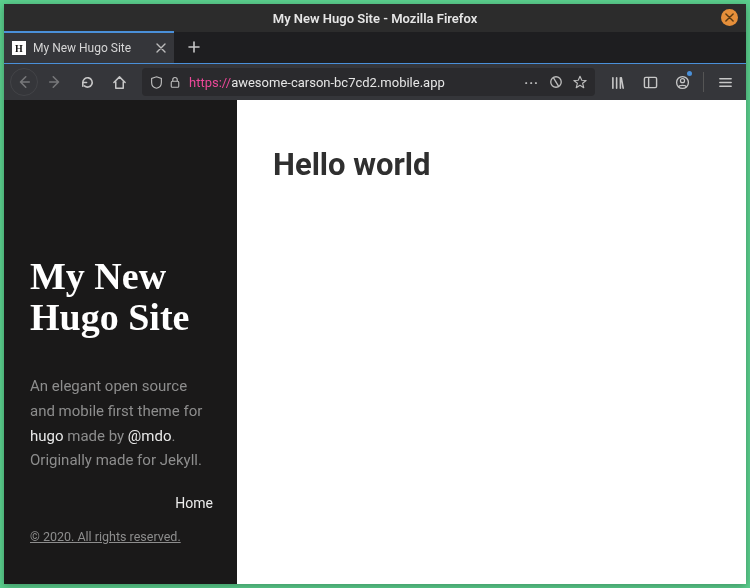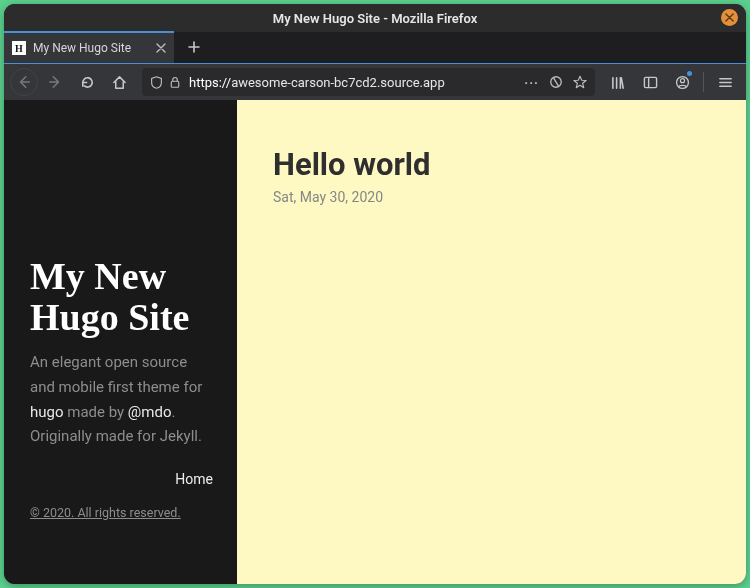--- a/index.html
+++ b/index.html
@@ -1,51 +1,51 @@
 <!DOCTYPE html>
 <html><head>
 <meta charset="utf-8">
 <style>
   * { margin: 0; padding: 0; box-sizing: border-box; }
   html, body { width: 750px; height: 588px; font-family: -apple-system, BlinkMacSystemFont, "Segoe UI", Roboto, sans-serif; overflow: hidden; }
   body { background: #5bd08e; display: flex; flex-direction: column; }
-  .outer { margin: 4px; flex: 1; display: flex; flex-direction: column; background: #35363a; border-radius: 11px; overflow: hidden; box-shadow: 0 2px 8px rgba(0,0,0,0.3); }
+  .outer { margin: 4px; flex: 1; display: flex; flex-direction: column; background: #35363a; border-radius: 0; overflow: hidden; box-shadow: 0 2px 8px rgba(0,0,0,0.3); }
   
   .titlebar { height: 28px; background: #2c2c2c; display: flex; align-items: center; justify-content: center; position: relative; color: #e6e6e6; font-size: 13px; font-weight: 600; }
   .titlebar .close { position: absolute; right: 8px; top: 5px; width: 17px; height: 17px; border-radius: 50%; background: #e58f3a; display: flex; align-items: center; justify-content: center; color: #5a3a12; font-size: 12px; line-height: 1; }
   
   .tabstrip { height: 32px; background: #1e1e20; display: flex; align-items: flex-end; border-bottom: 1px solid #4a90d9; }
   .tab { display: flex; align-items: center; height: 32px; background: #35363a; color: #d6d6d6; font-size: 12px; padding: 0 8px 0 8px; min-width: 170px; border-top: 2px solid #4a90d9; position: relative; }
   .tab .favicon { width: 14px; height: 14px; background: #fff; color: #111; font-size: 10px; font-weight: 900; display: flex; align-items: center; justify-content: center; margin-right: 7px; font-family: Georgia, serif; }
   .tab .tabtitle { flex: 1; white-space: nowrap; overflow: hidden; text-overflow: ellipsis; }
   .tab .tabclose { color: #bdbdbd; font-size: 14px; margin-left: 6px; }
   .newtab { width: 28px; height: 28px; display: flex; align-items: center; justify-content: center; color: #c7c7c7; font-size: 16px; margin-left: 6px; margin-bottom: 2px; }
   
   .toolbar { height: 36px; background: #35363a; display: flex; align-items: center; padding: 0 6px; gap: 2px; color: #c7c7c7; }
   .tbtn { width: 30px; height: 30px; display: flex; align-items: center; justify-content: center; border-radius: 4px; }
   .tbtn.disabled { opacity: 0.45; }
   .tbtn.circle { border: 1px solid rgba(255,255,255,0.15); border-radius: 50%; width: 28px; height: 28px; }
   .urlbar { flex: 1; height: 28px; background: #2a2a2d; border-radius: 4px; margin: 0 6px; display: flex; align-items: center; padding: 0 8px; gap: 8px; color: #bdbdbd; font-size: 13px; }
   .urlbar .perm { display: flex; align-items: center; gap: 6px; }
   .urlbar .urltext { flex: 1; white-space: nowrap; overflow: hidden; }
-  .urlbar .proto { color: #ffffff; }
+  .urlbar .proto { color: #ec4899; }
   .urlbar .host { color: #e6e6e6; }
   .urlbar .right { display: flex; align-items: center; gap: 10px; }
   .toolbar svg, .titlebar svg, .tabstrip svg, .urlbar svg { display: block; }
   .dot { position: absolute; top: 4px; right: 5px; width: 5px; height: 5px; border-radius: 50%; background: #4a90d9; }
   .tbtn.rel { position: relative; }
   
   .viewport { flex: 1; display: flex; overflow: hidden; }
   .sidebar { width: 233px; background: #1a1919; color: #b7b7b7; padding: 26px 24px 18px 26px; display: flex; flex-direction: column; }
   .sidebar .sitetitle { color: #fff; font-family: Georgia, "Times New Roman", serif; font-weight: 700; font-size: 38px; line-height: 1.08; margin-top: 130px; }
-  .sidebar .lead { margin-top: 12px; font-size: 15px; line-height: 1.65; color: #8d8d8d; }
+  .sidebar .lead { margin-top: 36px; font-size: 15px; line-height: 1.65; color: #8d8d8d; }
   .sidebar .lead .lnk { color: #e8e8e8; }
   .sidebar .navhome { margin-top: 22px; color: #ededed; font-size: 14px; text-align: right; }
   .sidebar .copy { margin-top: 18px; color: #8d8d8d; font-size: 12.5px; text-decoration: underline; }
-  .content { flex: 1; background: #fef9c3; padding: 46px 36px; color: #303030; }
+  .content { flex: 1; background: #ffffff; padding: 46px 36px; color: #303030; }
   .content h1 { font-size: 31px; font-weight: 700; color: #2f2f2f; }
   .content .date { margin-top: 6px; color: #868686; font-size: 14px; }
   .content .body { margin-top: 22px; font-size: 15px; color: #474747; }
 </style>
 </head>
 <body>
 
 <div class="outer">
 
   <div class="titlebar">
@@ -101,21 +101,21 @@
       <div class="perm">
         <svg width="13" height="13" viewBox="0 0 16 16">
             <path d="M8 1 L14 3 V8 C14 12 11 14.5 8 15 C5 14.5 2 12 2 8 V3 Z" fill="none" stroke="#bdbdbd" stroke-width="1.4"></path>
           </svg>
         <svg width="12" height="12" viewBox="0 0 16 16">
             <rect x="3" y="7" width="10" height="8" rx="1.5" fill="none" stroke="#bdbdbd" stroke-width="1.5"></rect>
             <path d="M5 7 V5 a3 3 0 0 1 6 0 V7" fill="none" stroke="#bdbdbd" stroke-width="1.5"></path>
           </svg>
       </div>
       <div class="urltext">
-        <span class="proto">https://</span><span class="host">awesome-carson-bc7cd2.source.app</span>
+        <span class="proto">https://</span><span class="host">awesome-carson-bc7cd2.mobile.app</span>
       </div>
       <div class="right">
         <span style="letter-spacing:1px;color:#bdbdbd;font-weight:700;">···</span>
         <svg width="14" height="14" viewBox="0 0 16 16">
             <circle cx="8" cy="8" r="6" fill="none" stroke="#bdbdbd" stroke-width="1.5"></circle>
             <path d="M5 3 L11 13" stroke="#bdbdbd" stroke-width="1.5"></path>
           </svg>
         <svg width="14" height="14" viewBox="0 0 16 16">
             <path d="M8 1.5 L10 6 L15 6.3 L11 9.5 L12.3 14.5 L8 11.8 L3.7 14.5 L5 9.5 L1 6.3 L6 6 Z" fill="none" stroke="#bdbdbd" stroke-width="1.3" stroke-linejoin="round"></path>
           </svg>
@@ -153,17 +153,16 @@
     <aside class="sidebar">
       <h1 class="sitetitle">My New Hugo Site</h1>
       <p class="lead">
         <span>An elegant open source and mobile first theme for </span><span class="lnk">hugo</span><span> made by </span><span class="lnk">@mdo</span><span>. Originally made for Jekyll.</span>
       </p>
       <div class="navhome">Home</div>
       <div class="copy">© 2020. All rights reserved.</div>
     </aside>
     <main class="content">
       <h1>Hello world</h1>
-      <div class="date">Sat, May 30, 2020</div>
     </main>
   </div>
 
 </div>
 
 </body></html>

